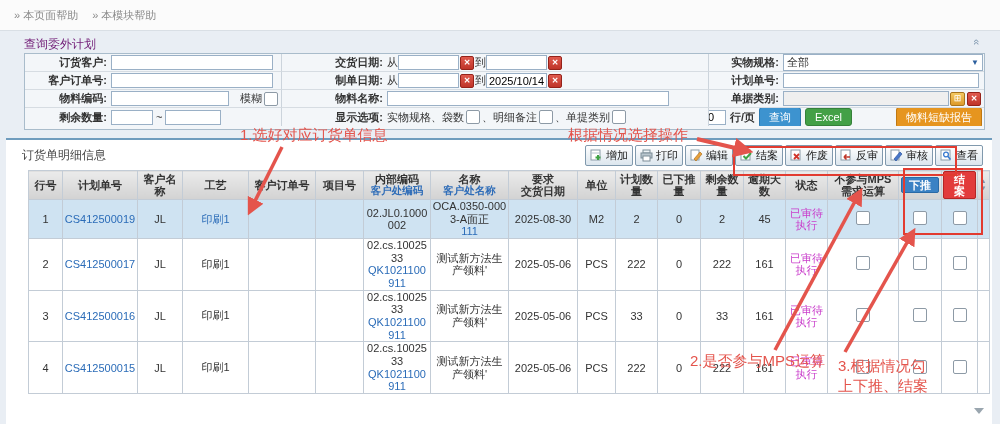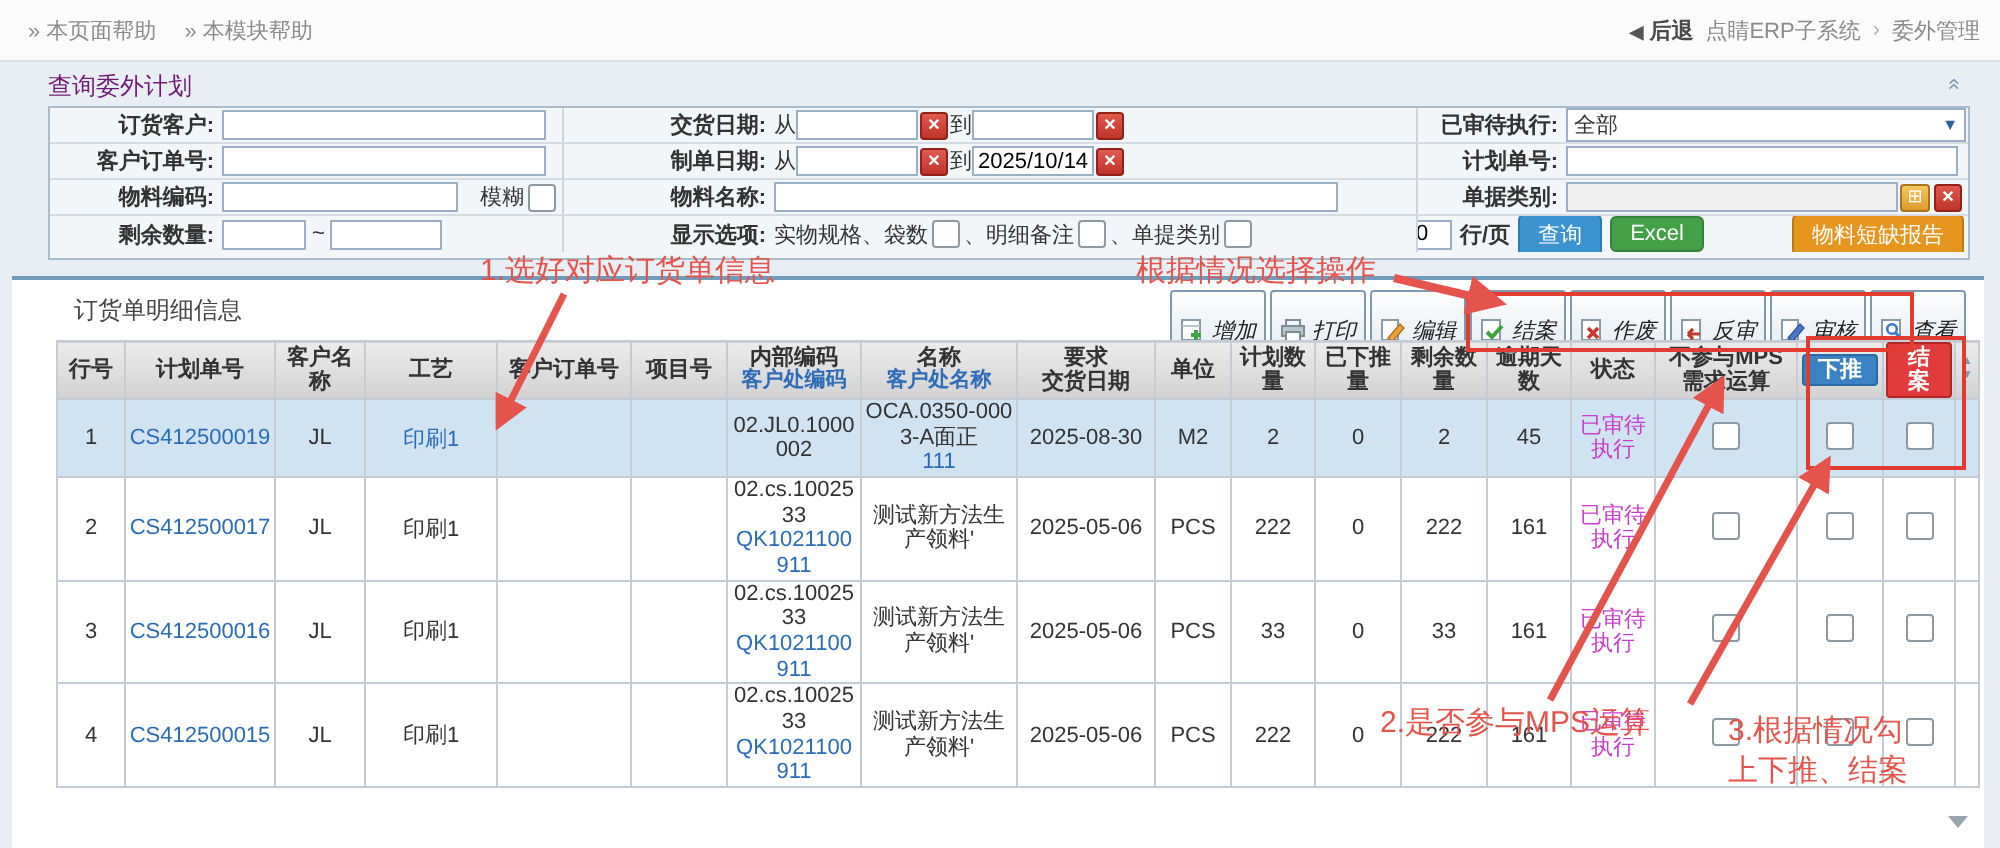--- a/index.html
+++ b/index.html
@@ -41,25 +41,25 @@
     display:flex;align-items:center;padding:0 3px;cursor:pointer;}
   .selbox .chev{position:absolute;right:3px;font-size:8px;color:#2c5f9e;}
   .btn{border-radius:3px;color:#fff;font-size:11px;padding:2px 9px;border:1px solid;cursor:pointer;
     font-family:"Liberation Sans",sans-serif;}
   #btn-search{background:#3d93cf;border-color:#2d7ab0;}
   #btn-excel{background:#43a047;border-color:#35813a;}
   #btn-shortage{background:#e6951f;border-color:#bf7812;margin-left:40px;}
   
   #dcard{position:absolute;left:6px;top:138px;width:986px;height:286px;background:#fff;
     border-top:2px solid #6f9cbd;}
-  #dtitle{position:absolute;left:31px;top:7px;font-size:12px;color:#444;}
+  #dtitle{position:absolute;left:16px;top:7px;font-size:12px;color:#444;}
   #toolbar{position:absolute;right:9px;top:5px;display:flex;gap:2px;}
-  .tbtn{display:inline-flex;align-items:center;gap:3px;padding:11px 4px;height:17px;
+  .tbtn{display:inline-flex;align-items:center;gap:3px;padding:1px 4px;height:17px;
     border:1px solid #8099ad;border-radius:2px;background:linear-gradient(#fefefe,#dce6ee);
-    font-size:11px;color:#222;cursor:pointer;white-space:nowrap;font-style:italic;}
+    font-size:11px;color:#222;cursor:pointer;white-space:nowrap;}
   .tbtn svg{flex:0 0 auto;}
   
   #dtable{position:absolute;left:22px;top:30px;border-collapse:collapse;table-layout:fixed;}
   #dtable th,#dtable td{border:1px solid #c3ccd6;font-size:11px;padding:0 1px;text-align:center;
     vertical-align:middle;overflow:hidden;}
   #dtable thead th{background:linear-gradient(#ebebeb,#d2d2d2);color:#333;font-weight:bold;
     height:23px;line-height:1.1;}
   #dtable td{color:#333;}
   #dtable .sub{color:#2f6db8;font-weight:bold;font-size:10.5px;cursor:pointer;}
   #dtable tr.r1 td{background:#cfe3f2;height:37px;}
@@ -82,26 +82,20 @@
   #arrowlayer{position:absolute;left:0;top:0;width:1000px;height:424px;z-index:28;pointer-events:none;}
   #corner-tri{position:absolute;right:16px;top:408px;width:0;height:0;border-left:5px solid transparent;
     border-right:5px solid transparent;border-top:6px solid #9aa6af;}
 </style>
 </head>
 <body>
 
 <div id="topbar">
   <span class="helplink">» 本页面帮助</span>
   <span class="helplink">» 本模块帮助</span>
-  <span id="crumbs">
-    <span id="backlink"><span id="backicon">◀</span> <span>后退</span></span>
-    <span class="crumb">点睛ERP子系统</span>
-    <span class="crumbsep">›</span>
-    <span class="crumb">委外管理</span>
-  </span>
 </div>
 
 <div id="qhead">
   <span id="qtitle">查询委外计划</span>
   <span id="qcollapse">«</span>
 </div>
 
 <div id="qbox">
   <div class="qgrid">
 
@@ -111,21 +105,21 @@
       </div>
     <div class="qcell lab">交货日期:</div>
     <div class="qcell vsep">
       <span>从</span>
       <input class="ipt" style="width: 55px;">
       <span class="rx">✕</span>
       <span>到</span>
       <input class="ipt" style="width: 55px;">
       <span class="rx">✕</span>
     </div>
-    <div class="qcell lab">已审待执行:</div>
+    <div class="qcell lab">实物规格:</div>
     <div class="qcell">
       <div class="selbox" style="width:192px">
         <span>全部</span>
         <span class="chev">▼</span>
       </div>
     </div>
 
     <div class="qcell lab">客户订单号:</div>
     <div class="qcell vsep">
         <input class="ipt" style="width: 156px;">
@@ -414,21 +408,21 @@
         <td><span class="cb"></span></td>
         <td class="strip"></td>
       </tr>
     </tbody>
   </table>
 </div>
 
 <div class="ann" style="left:240px;top:126px;" id="ann1">1.选好对应订货单信息</div>
 <div class="ann" style="left:568px;top:126px;" id="ann2">根据情况选择操作</div>
 <div class="ann" style="left:690px;top:352px;" id="ann3">2.是否参与MPS运算</div>
-<div class="ann" style="left:864px;top:356px;" id="ann4">3.根据情况勾上下推、结案</div>
+<div class="ann" style="left:838px;top:356px;" id="ann4">3.根据情况勾上下推、结案</div>
 
 <div class="redbox" style="left:733px;top:146px;width:220px;height:26px;"></div>
 <div class="redbox" style="left:903px;top:168px;width:76px;height:63px;"></div>
 
 <svg id="arrowlayer">
   <defs>
     <marker id="ah" markerWidth="5" markerHeight="5" refX="3.6" refY="2.5" orient="auto">
       <path d="M0,0 L5,2.5 L0,5 z" fill="#e4544c"></path>
     </marker>
   </defs>

